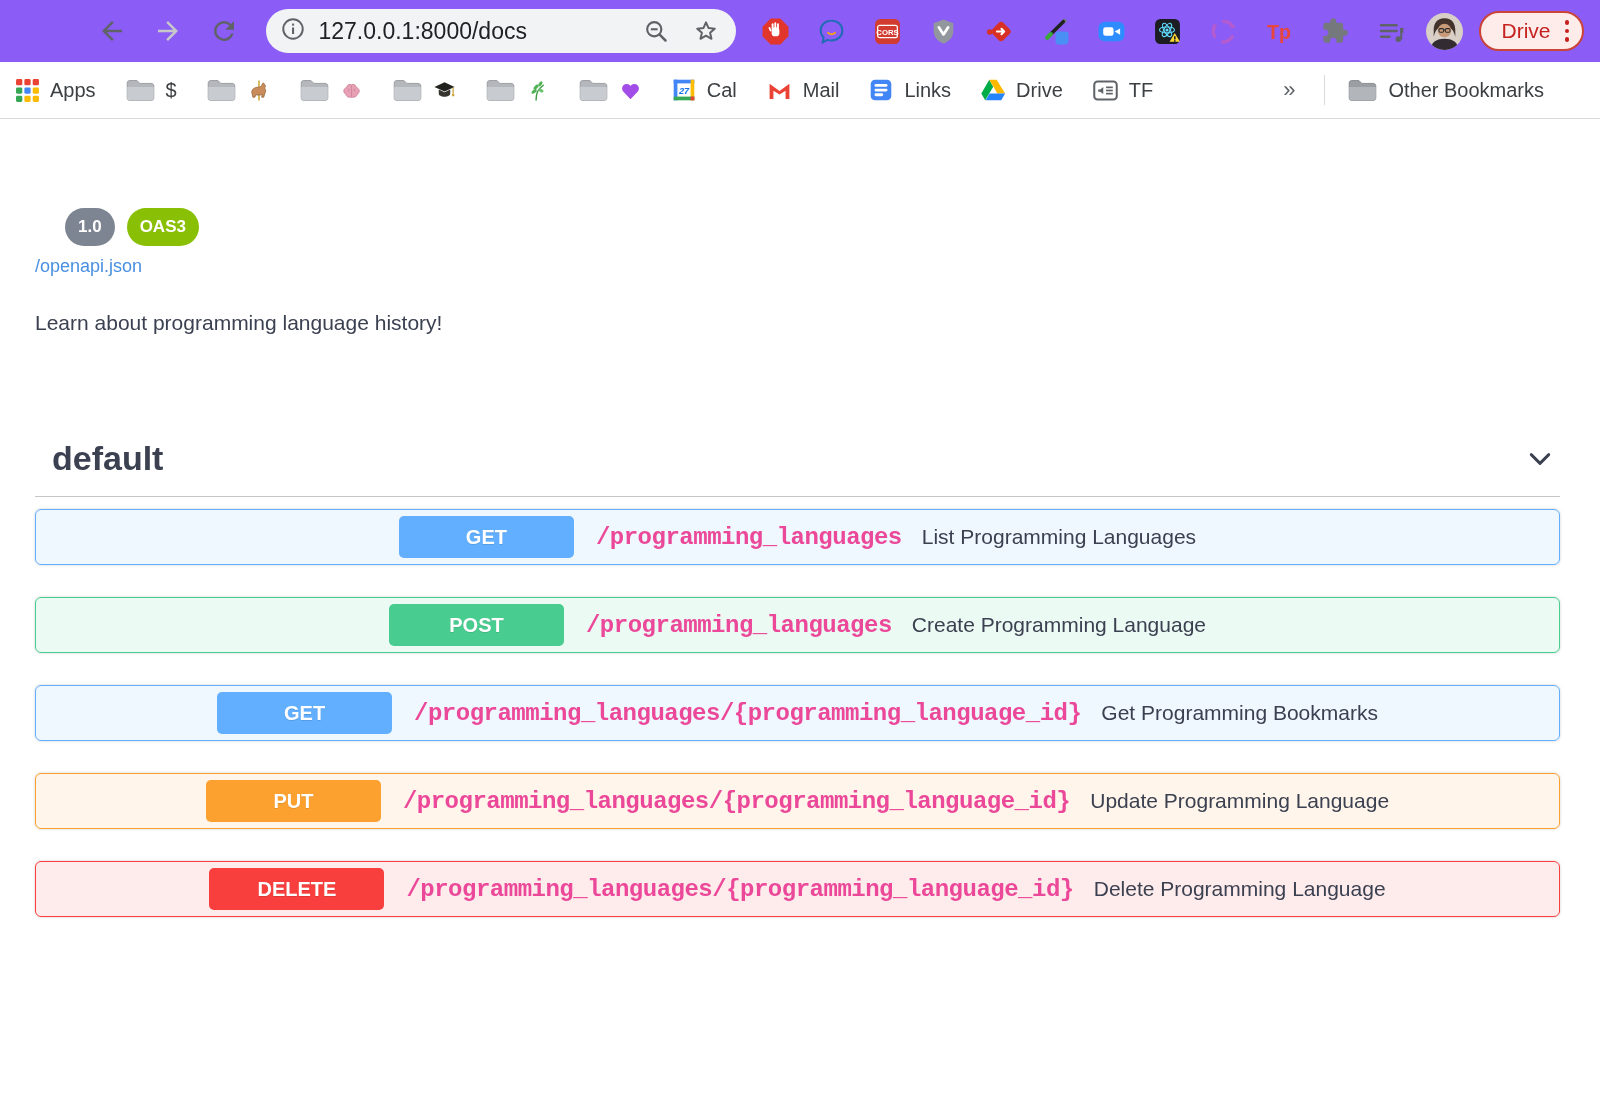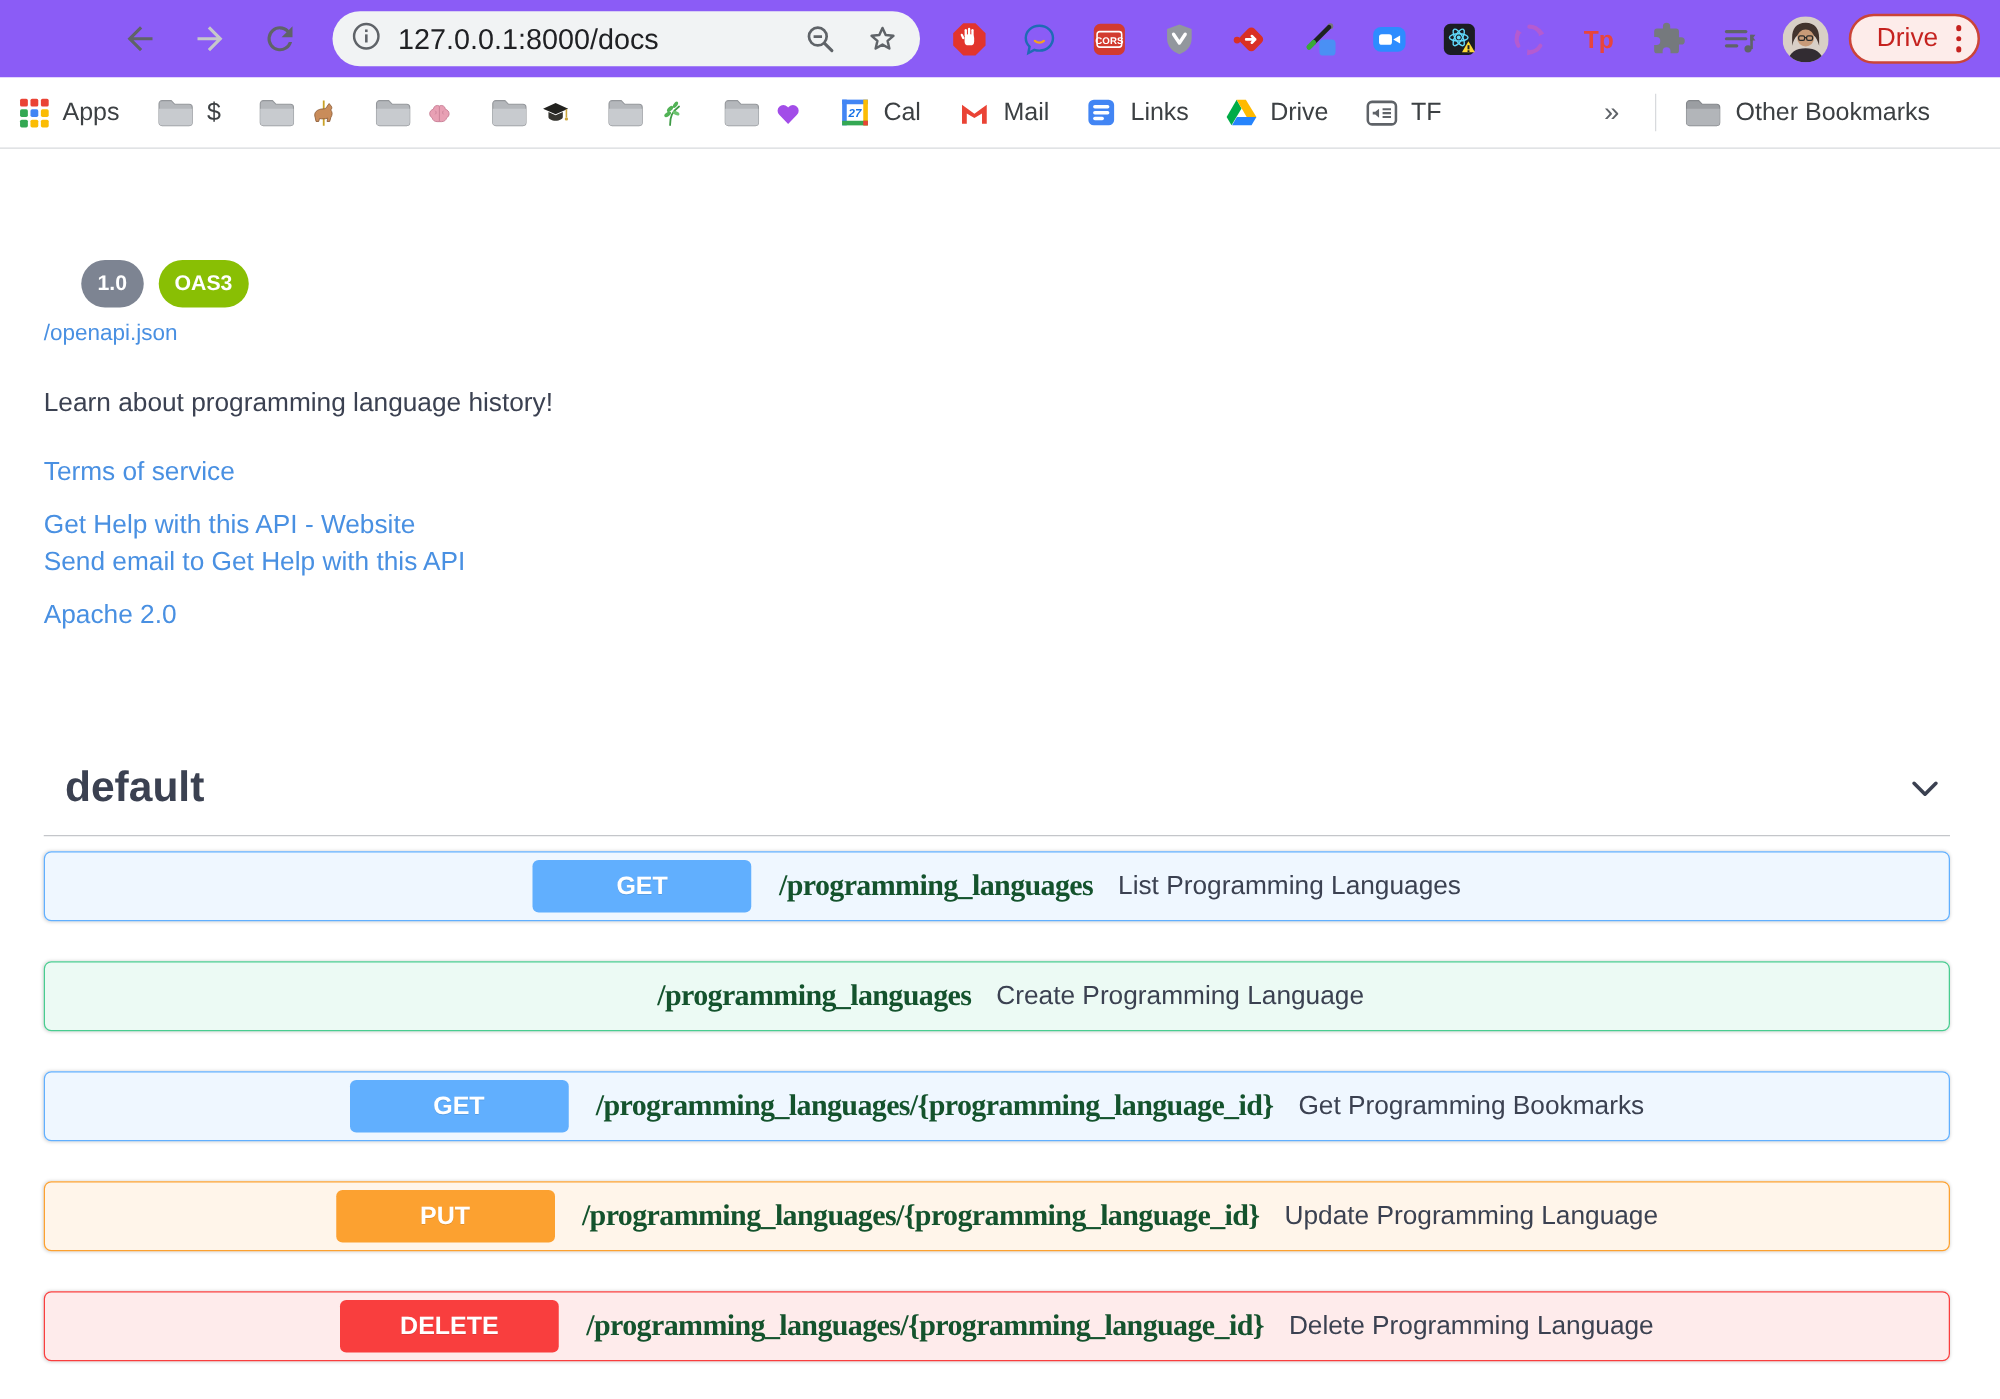--- a/index.html
+++ b/index.html
@@ -48,22 +48,22 @@
   .section-head { margin-top:104px; display:flex; align-items:center; justify-content:space-between;
     padding:0 5px 18px 17px; border-bottom:1px solid rgba(59,65,81,.3); }
   .section-head h3 { font-size:34px; font-weight:bold; color:#3b4151; }
   .section-head .chev { cursor:pointer; display:flex; }
 
   .opblocks { margin-top:12px; }
   .opblock { height:56px; border-radius:6px; display:flex; align-items:center; padding:0 10px;
     margin-bottom:32px; box-shadow:0 0 3px rgba(0,0,0,.19); cursor:pointer;justify-content:center; }
   .opblock .method { min-width:175px; height:42px; border-radius:5px; color:#fff; font-weight:bold; font-size:20px;
     display:flex; align-items:center; justify-content:center; text-shadow:0 1px 0 rgba(0,0,0,.1); }
-  .opblock .path { margin-left:22px; font-family:Liberation Serif, serif; font-weight:bold;
-    font-size:24px; color:#14532d; letter-spacing:-0.5px; white-space:nowrap; }
+  .opblock .path { margin-left:22px; font-family:Liberation Mono, monospace; font-weight:bold;
+    font-size:24px; color:#ec4899; letter-spacing:-0.5px; white-space:nowrap; }
   .opblock .summary { margin-left:20px; font-size:21px; color:#3b4151; white-space:nowrap; }
   .opblock.get    { border:1.5px solid #61affe; background:rgba(97,175,254,.1); }
   .opblock.post   { border:1.5px solid #49cc90; background:rgba(73,204,144,.1); }
   .opblock.put    { border:1.5px solid #fca130; background:rgba(252,161,48,.1); }
   .opblock.delete { border:1.5px solid #f93e3e; background:rgba(249,62,62,.1); }
   .opblock.get .method    { background:#61affe; }
   .opblock.post .method   { background:#49cc90; }
   .opblock.put .method    { background:#fca130; }
   .opblock.delete .method { background:#f93e3e; }
 </style>
@@ -429,45 +429,40 @@
     <span class="badges">
       <span class="badge version">1.0</span>
       <span class="badge oas">OAS3</span>
     </span>
   </div>
 
   <a class="spec-link">/openapi.json</a>
 
   <div class="description">Learn about programming language history!</div>
 
-  <div class="info-links">
-    <a class="ilink">Terms of service</a>
-    <a class="ilink mt">Get Help with this API - Website</a>
-    <a class="ilink">Send email to Get Help with this API</a>
-    <a class="ilink mt">Apache 2.0</a>
-  </div>
 
   <div class="section-head">
     <h3>default</h3>
     <span class="chev">
       <svg width="30" height="30" viewBox="0 0 24 24">
           <path d="M5 8.5 12 15.5 19 8.5" fill="none" stroke="#3b4151" stroke-width="2.3" stroke-linecap="round" stroke-linejoin="round"></path>
         </svg>
     </span>
   </div>
 
   <div class="opblocks">
 
     <div class="opblock get">
       <span class="method">GET</span>
       <span class="path">/programming_languages</span>
       <span class="summary">List Programming Languages</span>
     </div>
 
     <div class="opblock post">
+      <span class="method">POST</span>
       <span class="path">/programming_languages</span>
       <span class="summary">Create Programming Language</span>
     </div>
 
     <div class="opblock get">
       <span class="method">GET</span>
       <span class="path">/programming_languages/{programming_language_id}</span>
       <span class="summary">Get Programming Bookmarks</span>
     </div>
 

